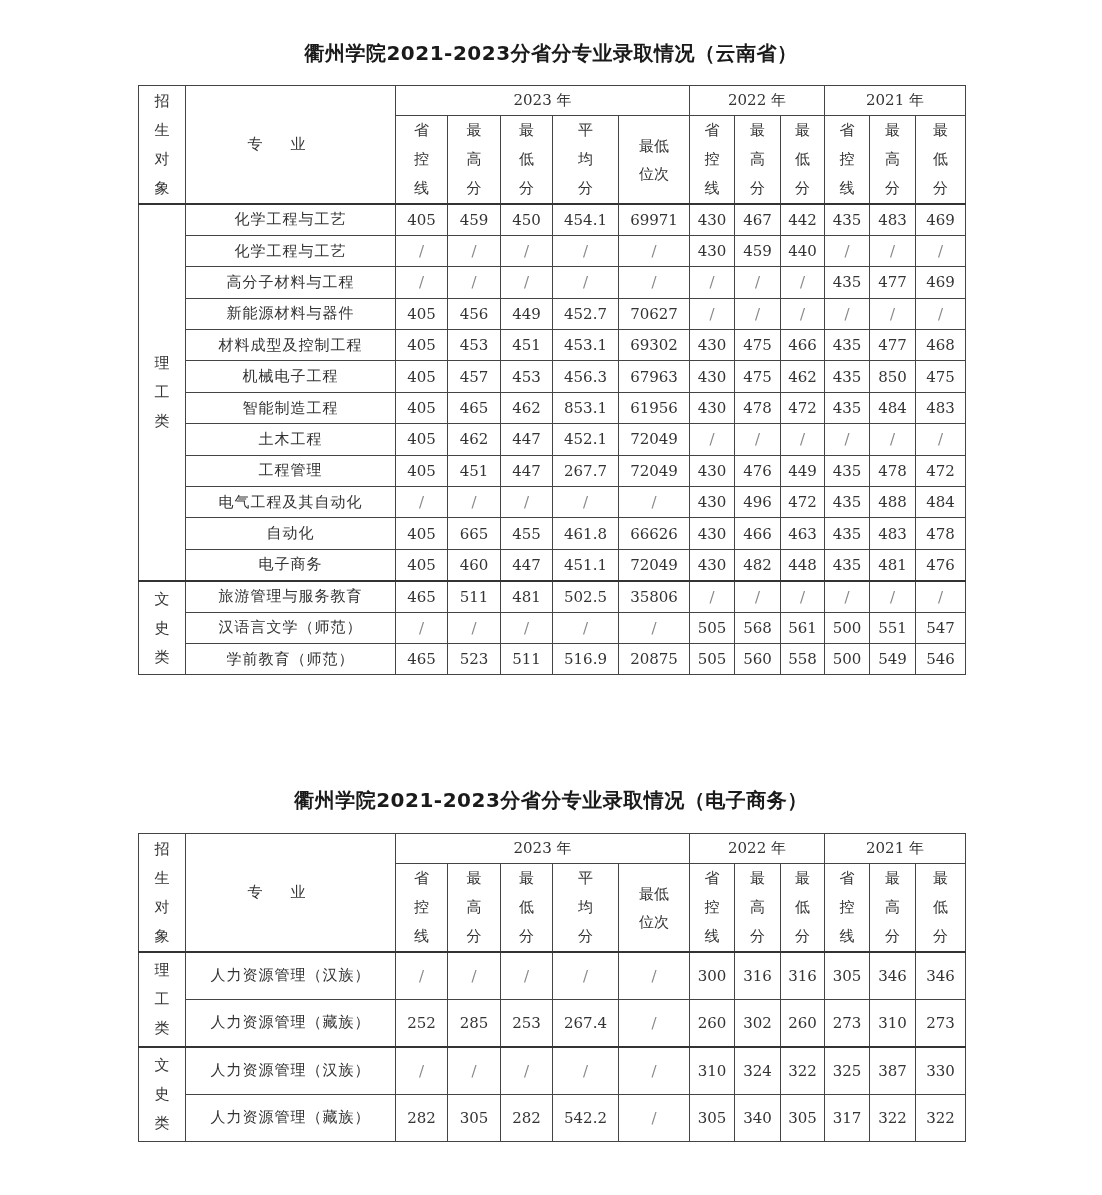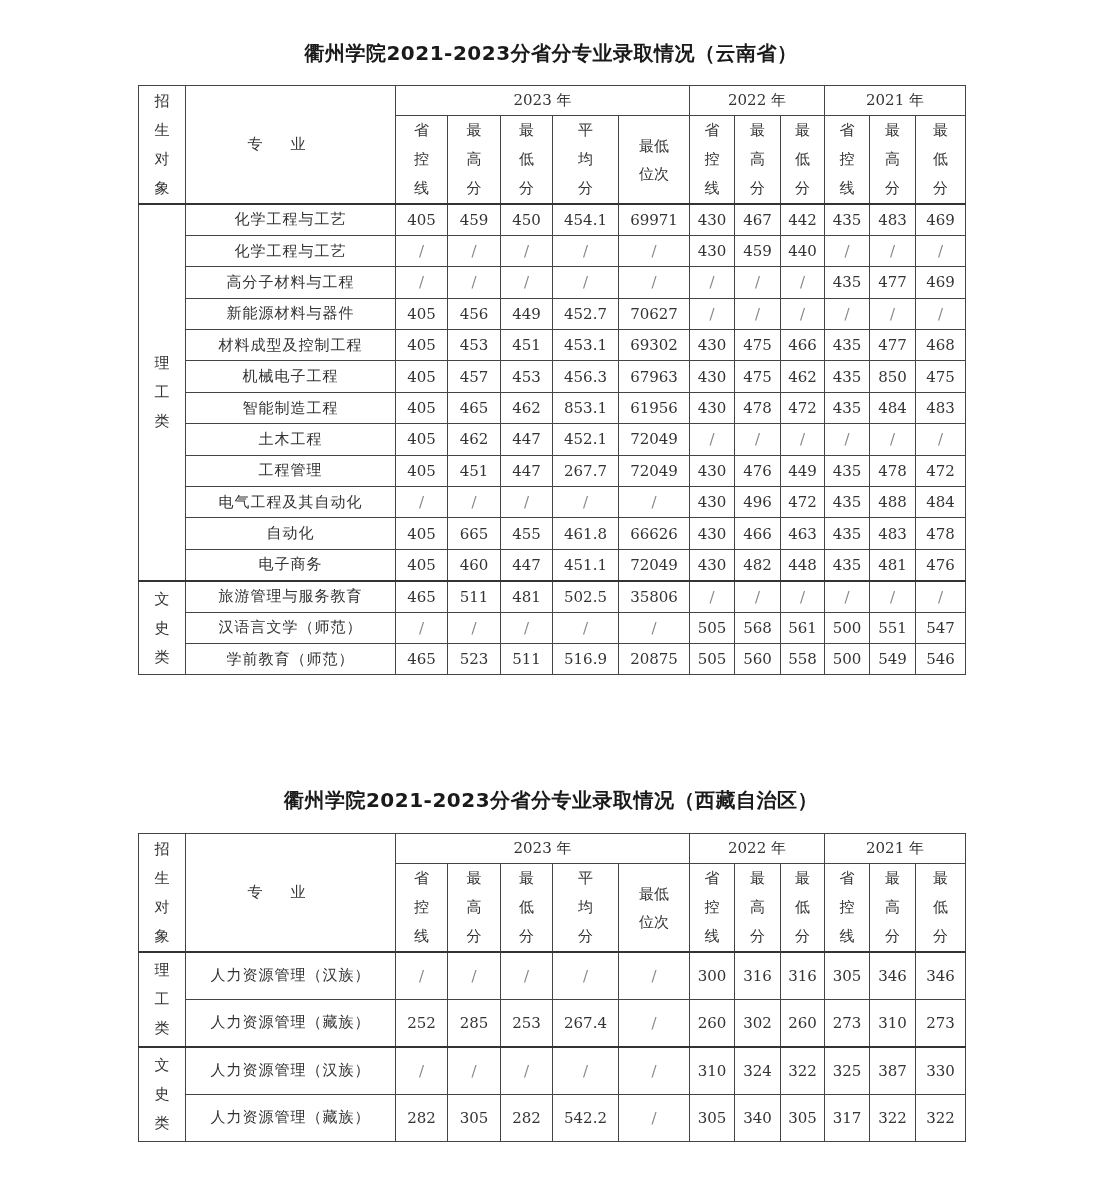--- a/index.html
+++ b/index.html
@@ -278,21 +278,21 @@
         <td>505</td>
         <td>560</td>
         <td>558</td>
         <td>500</td>
         <td>549</td>
         <td>546</td>
       </tr>
     </tbody>
 </table>
 
-<div id="t2-title" class="title">衢州学院2021-2023分省分专业录取情况（西藏自治区）</div>
+<div id="t2-title" class="title">衢州学院2021-2023分省分专业录取情况（电子商务）</div>
 <table id="tbl2" class="adm">
   <colgroup>
     <col style="width:47px">
       <col style="width:210px">
       <col style="width:52px">
       <col style="width:53px">
       <col style="width:52px">
       <col style="width:66px">
       <col style="width:71px">
       <col style="width:45px">

